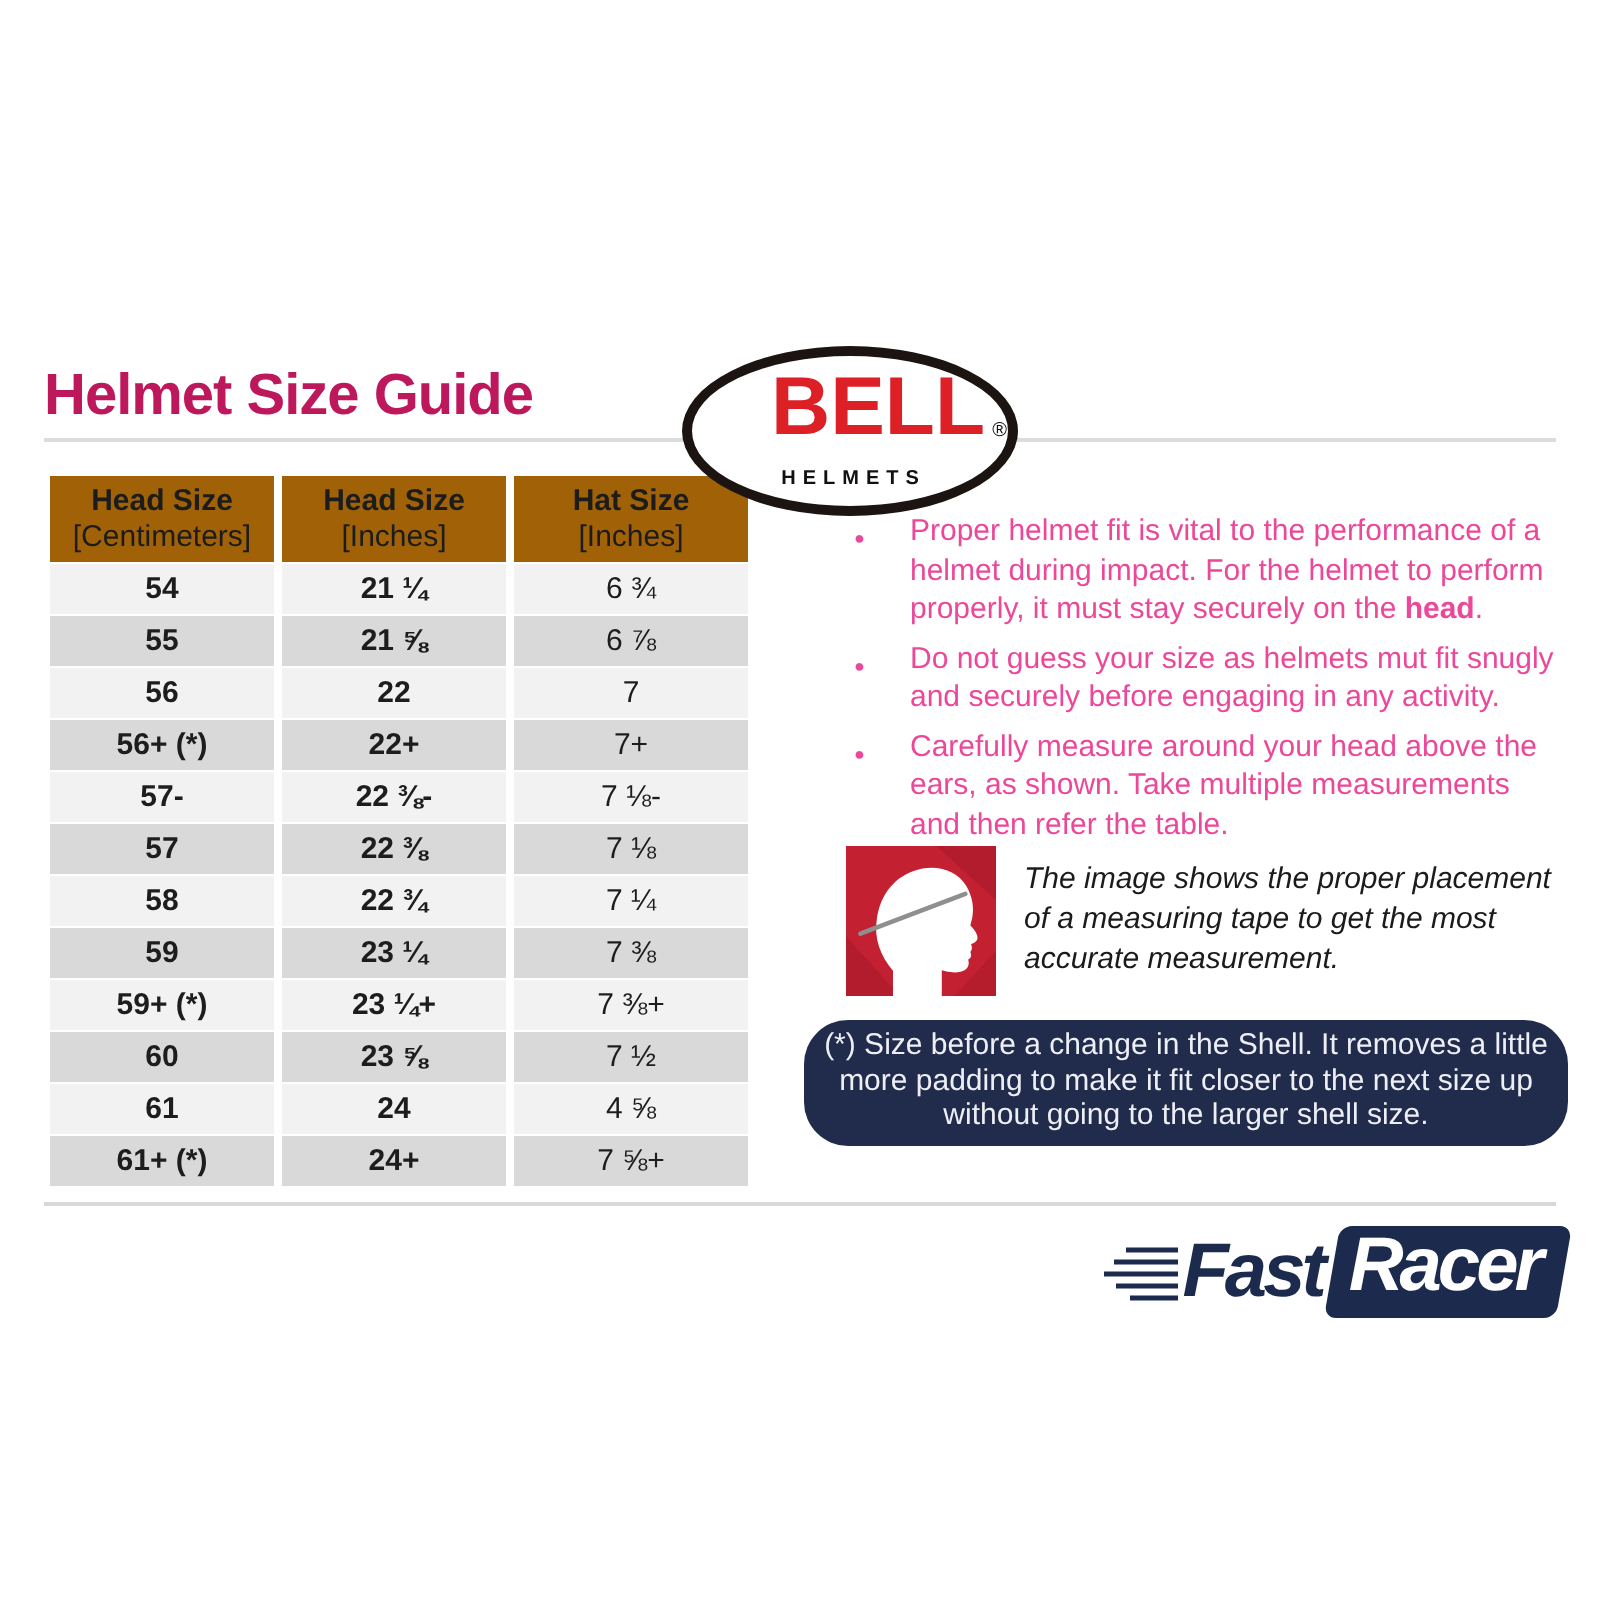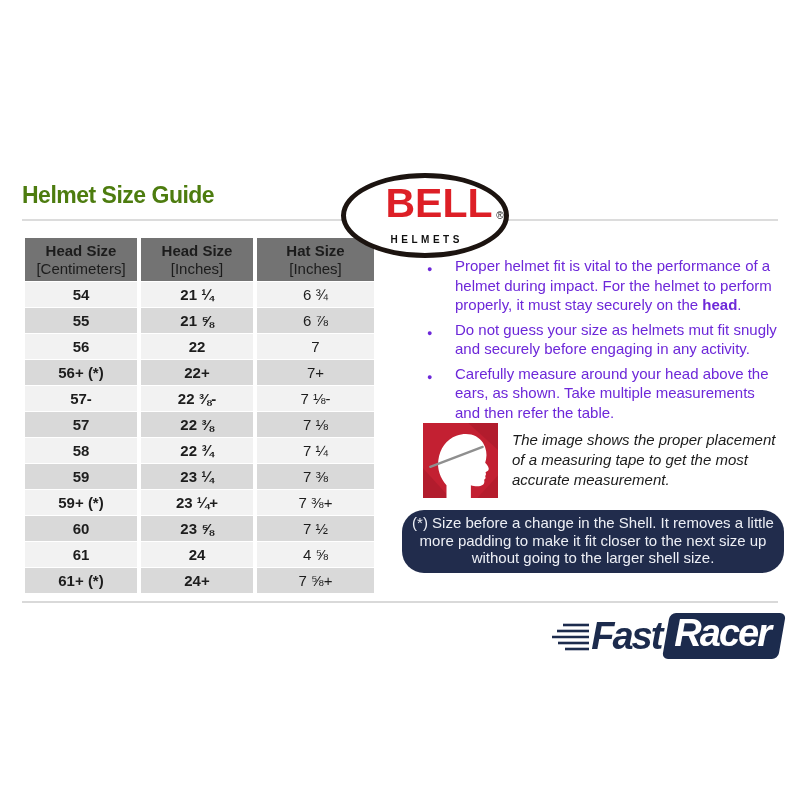--- a/index.html
+++ b/index.html
@@ -1,48 +1,48 @@
 <!DOCTYPE html>
 <html><head>
 <meta charset="utf-8">
 <style>
   * { margin:0; padding:0; box-sizing:border-box; }
   body { background:#ffffff; font-family:"Liberation Sans","DejaVu Sans",sans-serif; }
   .page { position:relative; width:800px; height:800px; background:#ffffff; overflow:hidden; color:#1c1c1c; }
 
   
-  .title { position:absolute; left:22px; top:182px; font-size:23px; font-weight:700; color:#4d7c0f; letter-spacing:-0.5px; }
+  .title { position:absolute; left:22px; top:182px; font-size:29px; font-weight:700; color:#be185d; letter-spacing:-0.5px; }
   .title-rule { position:absolute; left:22px; top:219px; width:756px; height:2px; background:#dcdcdc; }
 
   
   .bell-logo { position:absolute; left:341px; top:173px; width:168px; height:85px; background:#fff;
                border:5px solid #1c1410; border-radius:50%; display:flex; flex-direction:column;
                align-items:center; justify-content:center; z-index:3; }
   .bell-word-wrap { position:relative; line-height:0.85; }
   .bell-word { font-size:41px; font-weight:800; color:#dd1f26; letter-spacing:0px; font-stretch:condensed;margin-left:28px; }
   .bell-reg { position:absolute; right:-11px; bottom:0px; font-size:10px; color:#111; font-weight:400; }
   .bell-sub { font-size:10px; font-weight:700; letter-spacing:3.5px; color:#111; margin-top:14px; text-indent:3.5px; }
 
   
   .size-table { position:absolute; left:25px; top:238px; width:349px; display:grid;
                 grid-template-columns:112px 112px 117px; gap:1px 4px; }
   .trow { display:contents; }
-  .th { height:43px; background:#737373; display:flex; flex-direction:column; align-items:center;
+  .th { height:43px; background:#a16207; display:flex; flex-direction:column; align-items:center;
         justify-content:center; font-size:15px; line-height:18px; }
   .th .l1 { font-weight:700; }
   .th .l2 { font-weight:400; }
   .td { height:25px; display:flex; align-items:center; justify-content:center;
         font-size:15px; font-weight:700; color:#1d1d1d; }
   .trow .td:nth-child(3) { font-weight:400; }
   .row-light .td { background:#f2f2f2; }
   .row-dark .td { background:#d9d9d9; }
 
   
   .bullets { position:absolute; left:402px; top:256px; width:380px; list-style:none; }
-  .bullets li { position:relative; padding-left:53px; font-size:15px; line-height:19.5px; margin-bottom:5px; color:#6d28d9; }
+  .bullets li { position:relative; padding-left:53px; font-size:15px; line-height:19.5px; margin-bottom:5px; color:#ec4899; }
   .bullets li::before { content:"●"; position:absolute; left:25px; top:4px; font-size:9px; }
   .b-bold { font-weight:700; }
 
   
   .measure-block { position:absolute; left:423px; top:423px; width:357px; display:flex; }
   .head-icon { width:75px; height:75px; flex:0 0 75px; }
   .measure-caption { font-style:italic; font-size:15px; line-height:20px; padding:7px 0 0 14px; color:#1b1b1b; }
 
   
   .note-box { position:absolute; left:402px; top:510px; width:382px; background:#212c4c; color:#edeff5;

